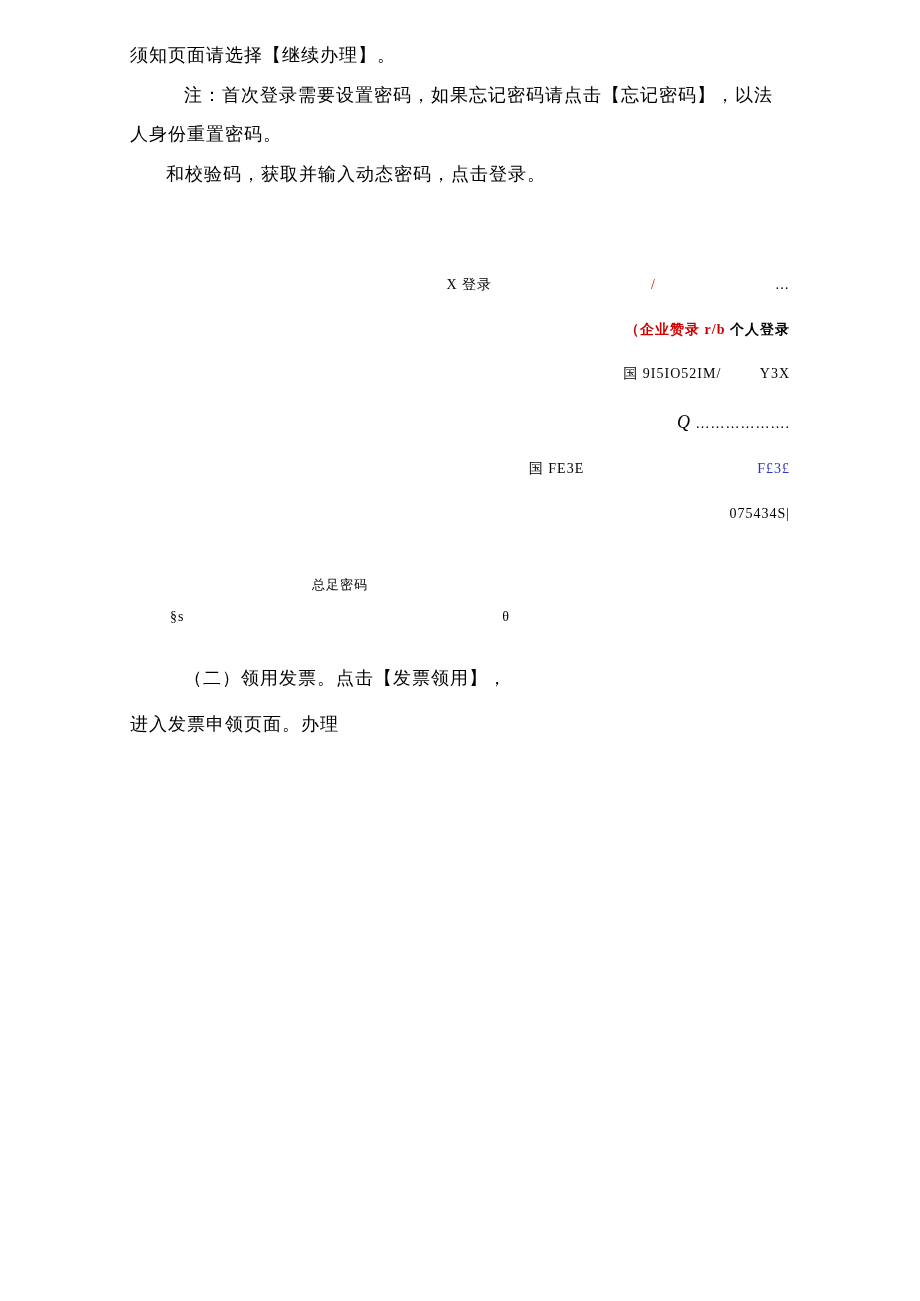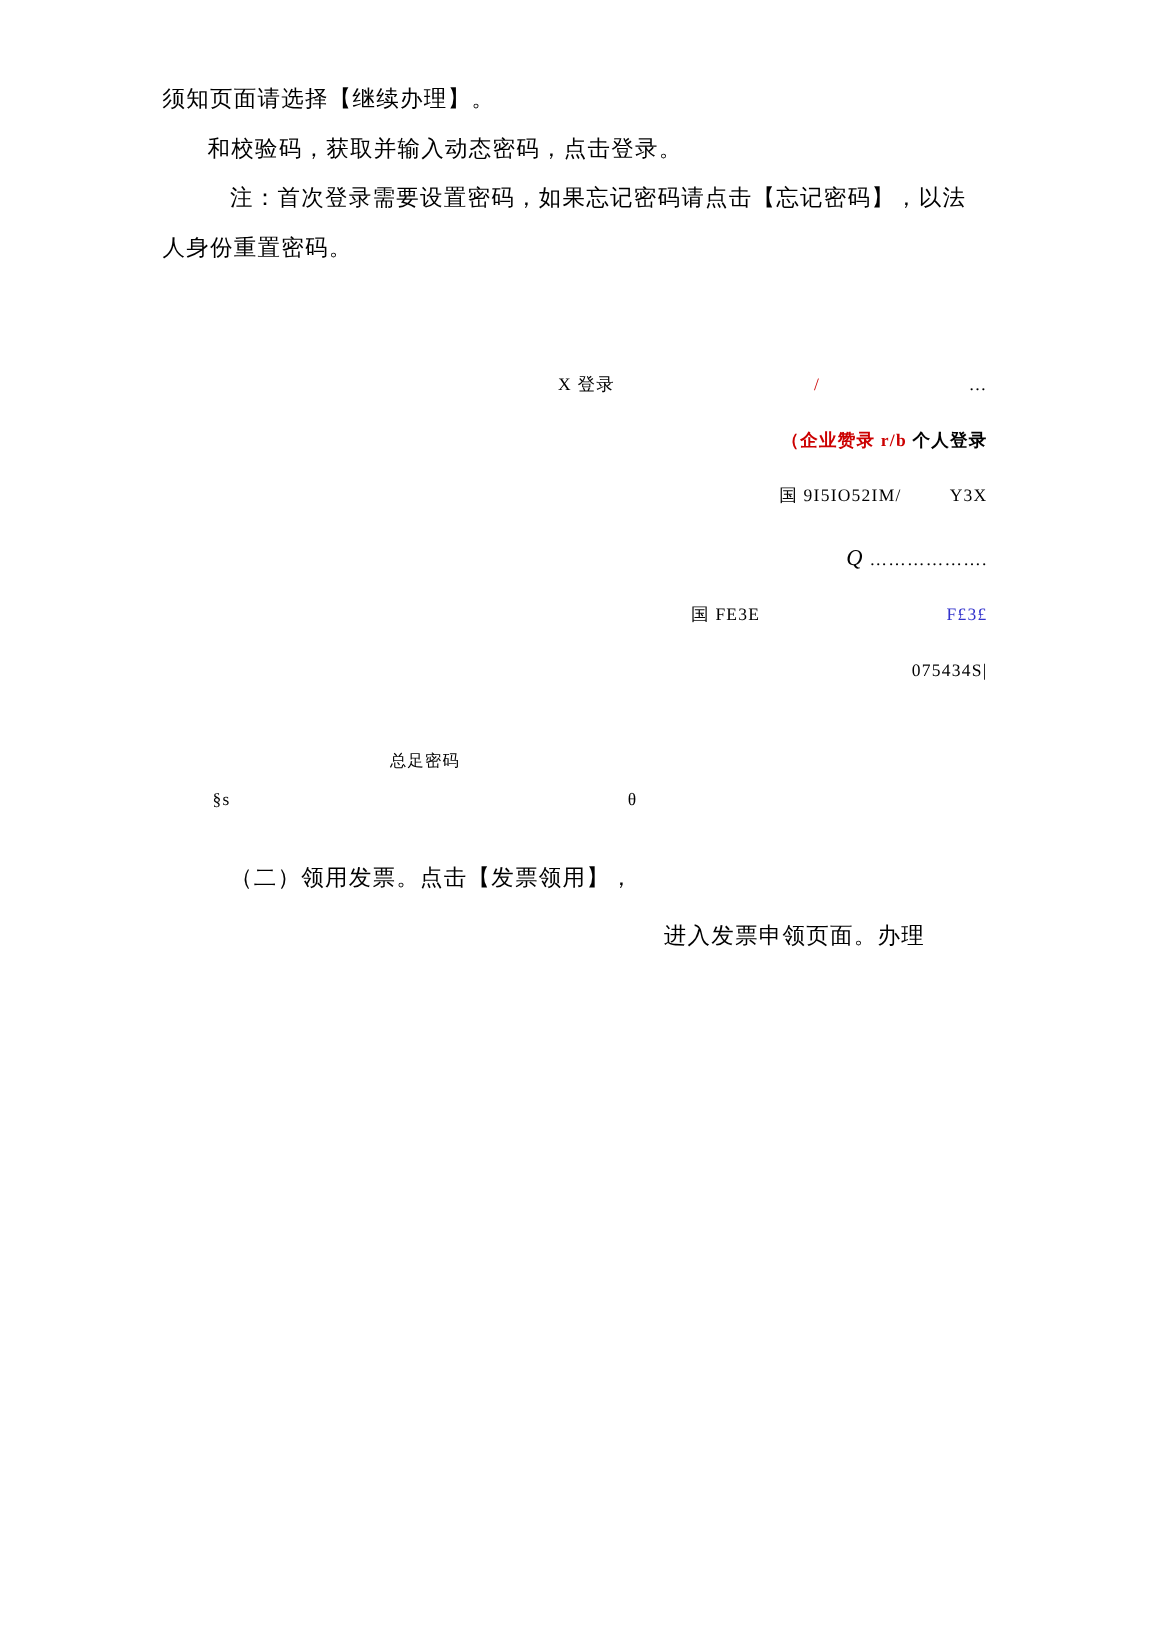--- a/index.html
+++ b/index.html
@@ -7,21 +7,21 @@
     padding: 0;
     width: 920px;
     height: 1301px;
     font-family: "SimSun", "宋体", serif;
     font-size: 16px;
     color: #000;
     background: #fff;
     position: relative;
   }
   .page {
-    padding: 60px 130px 0 130px;
+    padding: 36px 130px 0 130px;
     box-sizing: border-box;
   }
   .para {
     line-height: 2.2;
     letter-spacing: 1px;
     font-size: 18px;
   }
   .para-indent {
     text-indent: 2em;
   }
@@ -33,21 +33,21 @@
     margin-left: 40px;
     font-size: 14px;
     line-height: 1.6;
     letter-spacing: 1px;
   }
   .login-row {
     margin-bottom: 22px;
     text-align: right;
   }
   .red { color: #c00; }
-  .blue { color: #3333cc; }
+  .blue { color: #3333cc; margin-left: 24px; }
   .dropdown-caret {
     display: inline-block;
     font-size: 12px;
     margin-left: 120px;
   }
   .italic-q {
     font-style: italic;
     font-size: 18px;
   }
   .footer-row {
@@ -58,42 +58,41 @@
     margin-top: 10px;
   }
   .section-two {
     margin-top: 32px;
     text-indent: 3em;
     font-size: 18px;
     letter-spacing: 1px;
     line-height: 2;
   }
   .section-two-cont {
-    text-align: right;
     padding-right: 50px;
     font-size: 18px;
     letter-spacing: 1px;
     line-height: 2;
     margin-top: 10px;
   }
   .center-label {
     text-align: center;
     width: 340px;
     font-size: 13px;
     margin-top: 50px;
   }
 </style>
 </head>
 <body>
 
 <div class="page">
 
   <div class="para">须知页面请选择【继续办理】。</div>
+  <div class="para para-indent-more">注：首次登录需要设置密码，如果忘记密码请点击【忘记密码】，以法人身份重置密码。</div>
   <div class="para para-indent">和校验码，获取并输入动态密码，点击登录。</div>
-  <div class="para para-indent-more">注：首次登录需要设置密码，如果忘记密码请点击【忘记密码】，以法人身份重置密码。</div>
 
   <div class="login-block">
 
     <div class="login-row">
       <span>X 登录</span>
       <span style="display:inline-block;width:150px;"></span>
       <span class="red">/</span>
       <span style="display:inline-block;width:110px;"></span>
       <span>…</span>
     </div>

